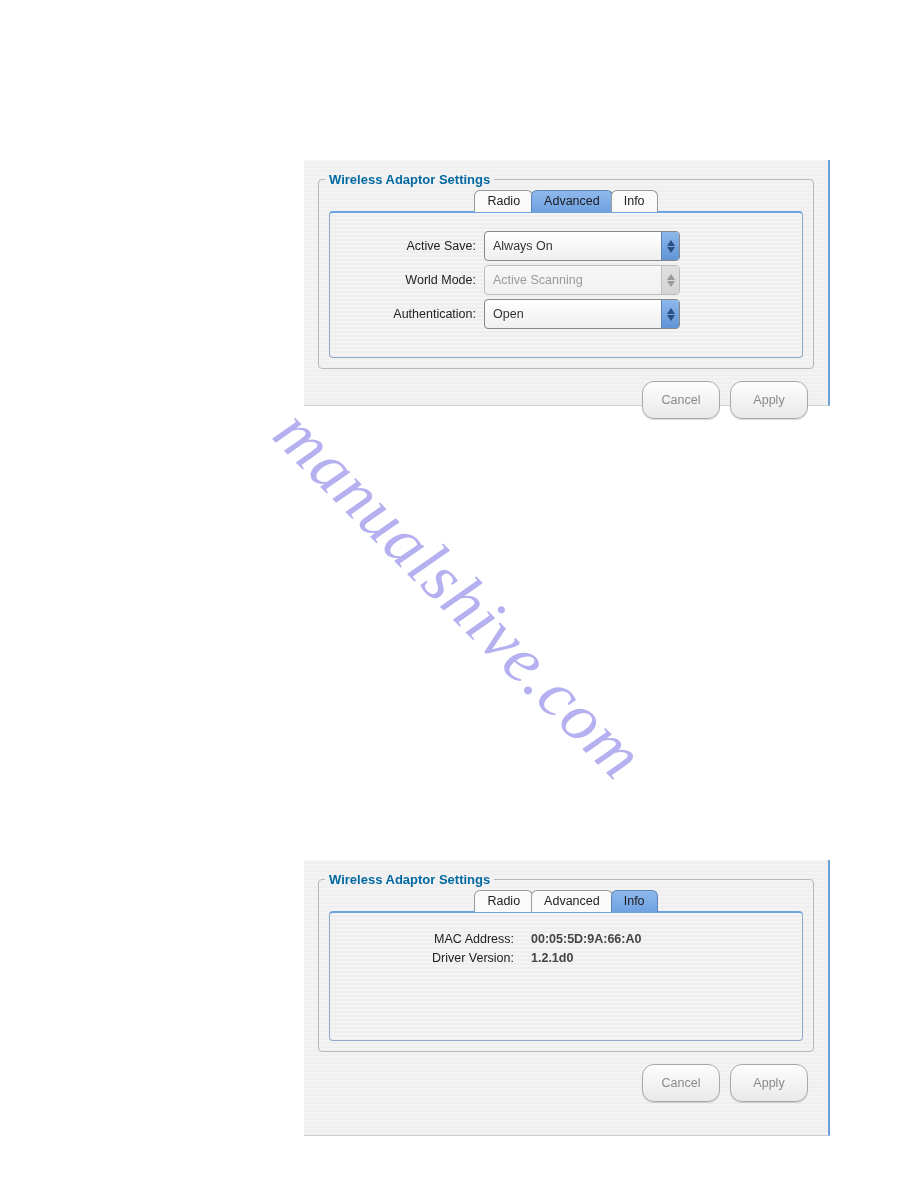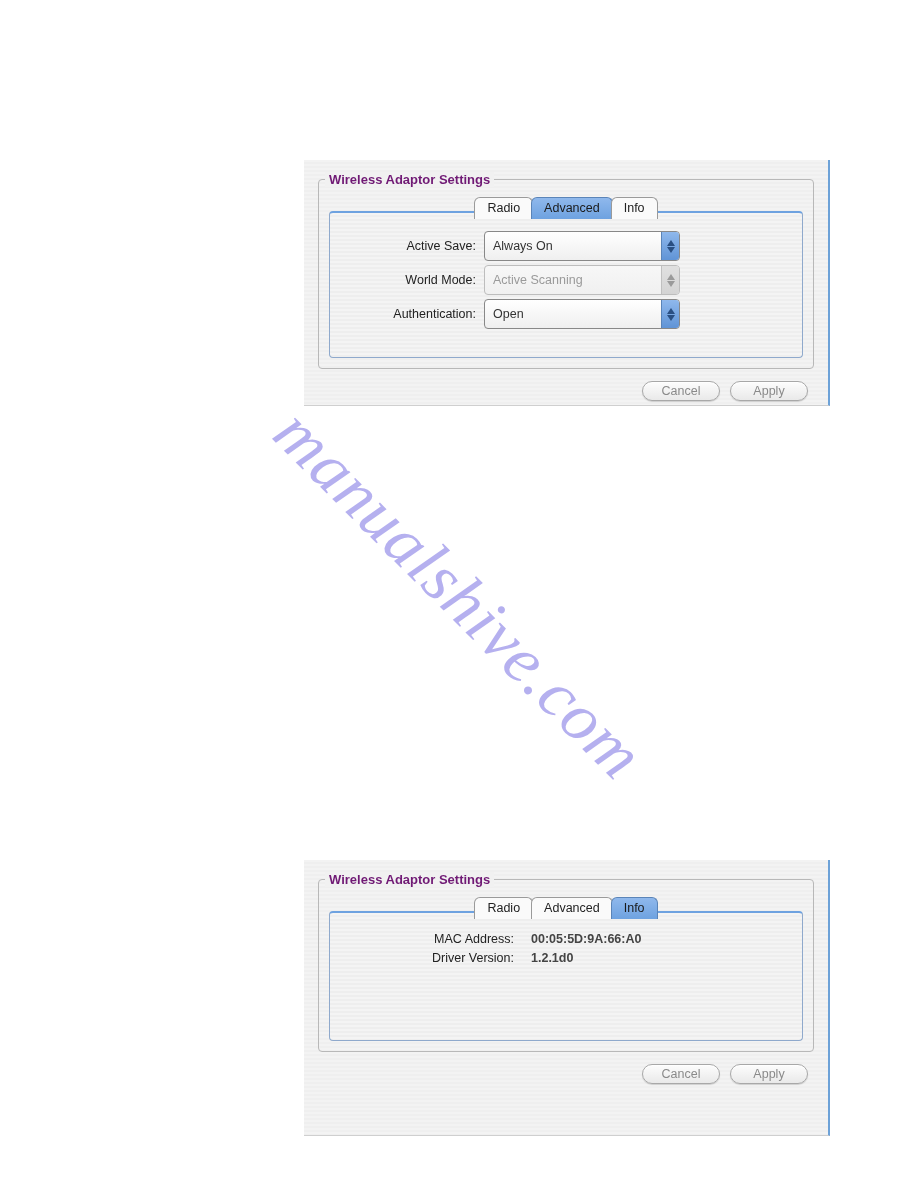--- a/index.html
+++ b/index.html
@@ -44,21 +44,21 @@
   fieldset.group {
     border: 1px solid #b8b8b8;
     border-radius: 4px;
     margin: 0;
     padding: 0 0 10px 0;
     position: relative;
   }
   legend.group-title {
     font-weight: bold;
     font-size: 13px;
-    color: #701a75;
+    color: #0369a1;
     padding: 0 4px;
     margin-left: 6px;
     background: #f1f1f1;
   }
   .tabbar {
     display: flex;
     justify-content: center;
     margin-top: 2px;
     position: relative;
     z-index: 2;
@@ -67,21 +67,21 @@
     padding: 3px 12px 4px 12px;
     font-size: 12.5px;
     color: #222;
     background: #fafafa;
     border: 1px solid #9a9a9a;
     border-bottom: none;
     border-radius: 6px 6px 0 0;
     margin: 0 -1px;
     cursor: pointer;
     position: relative;
-    top: 8px;
+    top: 1px;
   }
   .tab.active {
     background: linear-gradient(#8fb8ec, #6ea2e0);
     border-color: #5a84b8;
     color: #1a1a1a;
   }
   .tab-pane {
     margin: 0 10px 0 10px;
     border: 1px solid #8fa9cc;
     border-top: 2px solid #6ea2e0;
@@ -141,21 +141,21 @@
   .cap svg + svg { margin-top: 1px; }
   .buttons-row {
     margin-top: 12px;
     display: flex;
     justify-content: flex-end;
     gap: 10px;
     padding-right: 6px;
   }
   .aqua-btn {
     min-width: 78px;
-    height: 20px;
+    height: 38px;
     border: 1px solid #a8a8a8;
     border-radius: 12px;
     background: linear-gradient(#fdfdfd,#e9e9e9);
     font-size: 12.5px;
     color: #8a8a8a;
     display: flex;
     align-items: center;
     justify-content: center;
     cursor: pointer;
     box-shadow: inset 0 1px 0 rgba(255,255,255,0.8), 0 1px 1px rgba(0,0,0,0.15);

